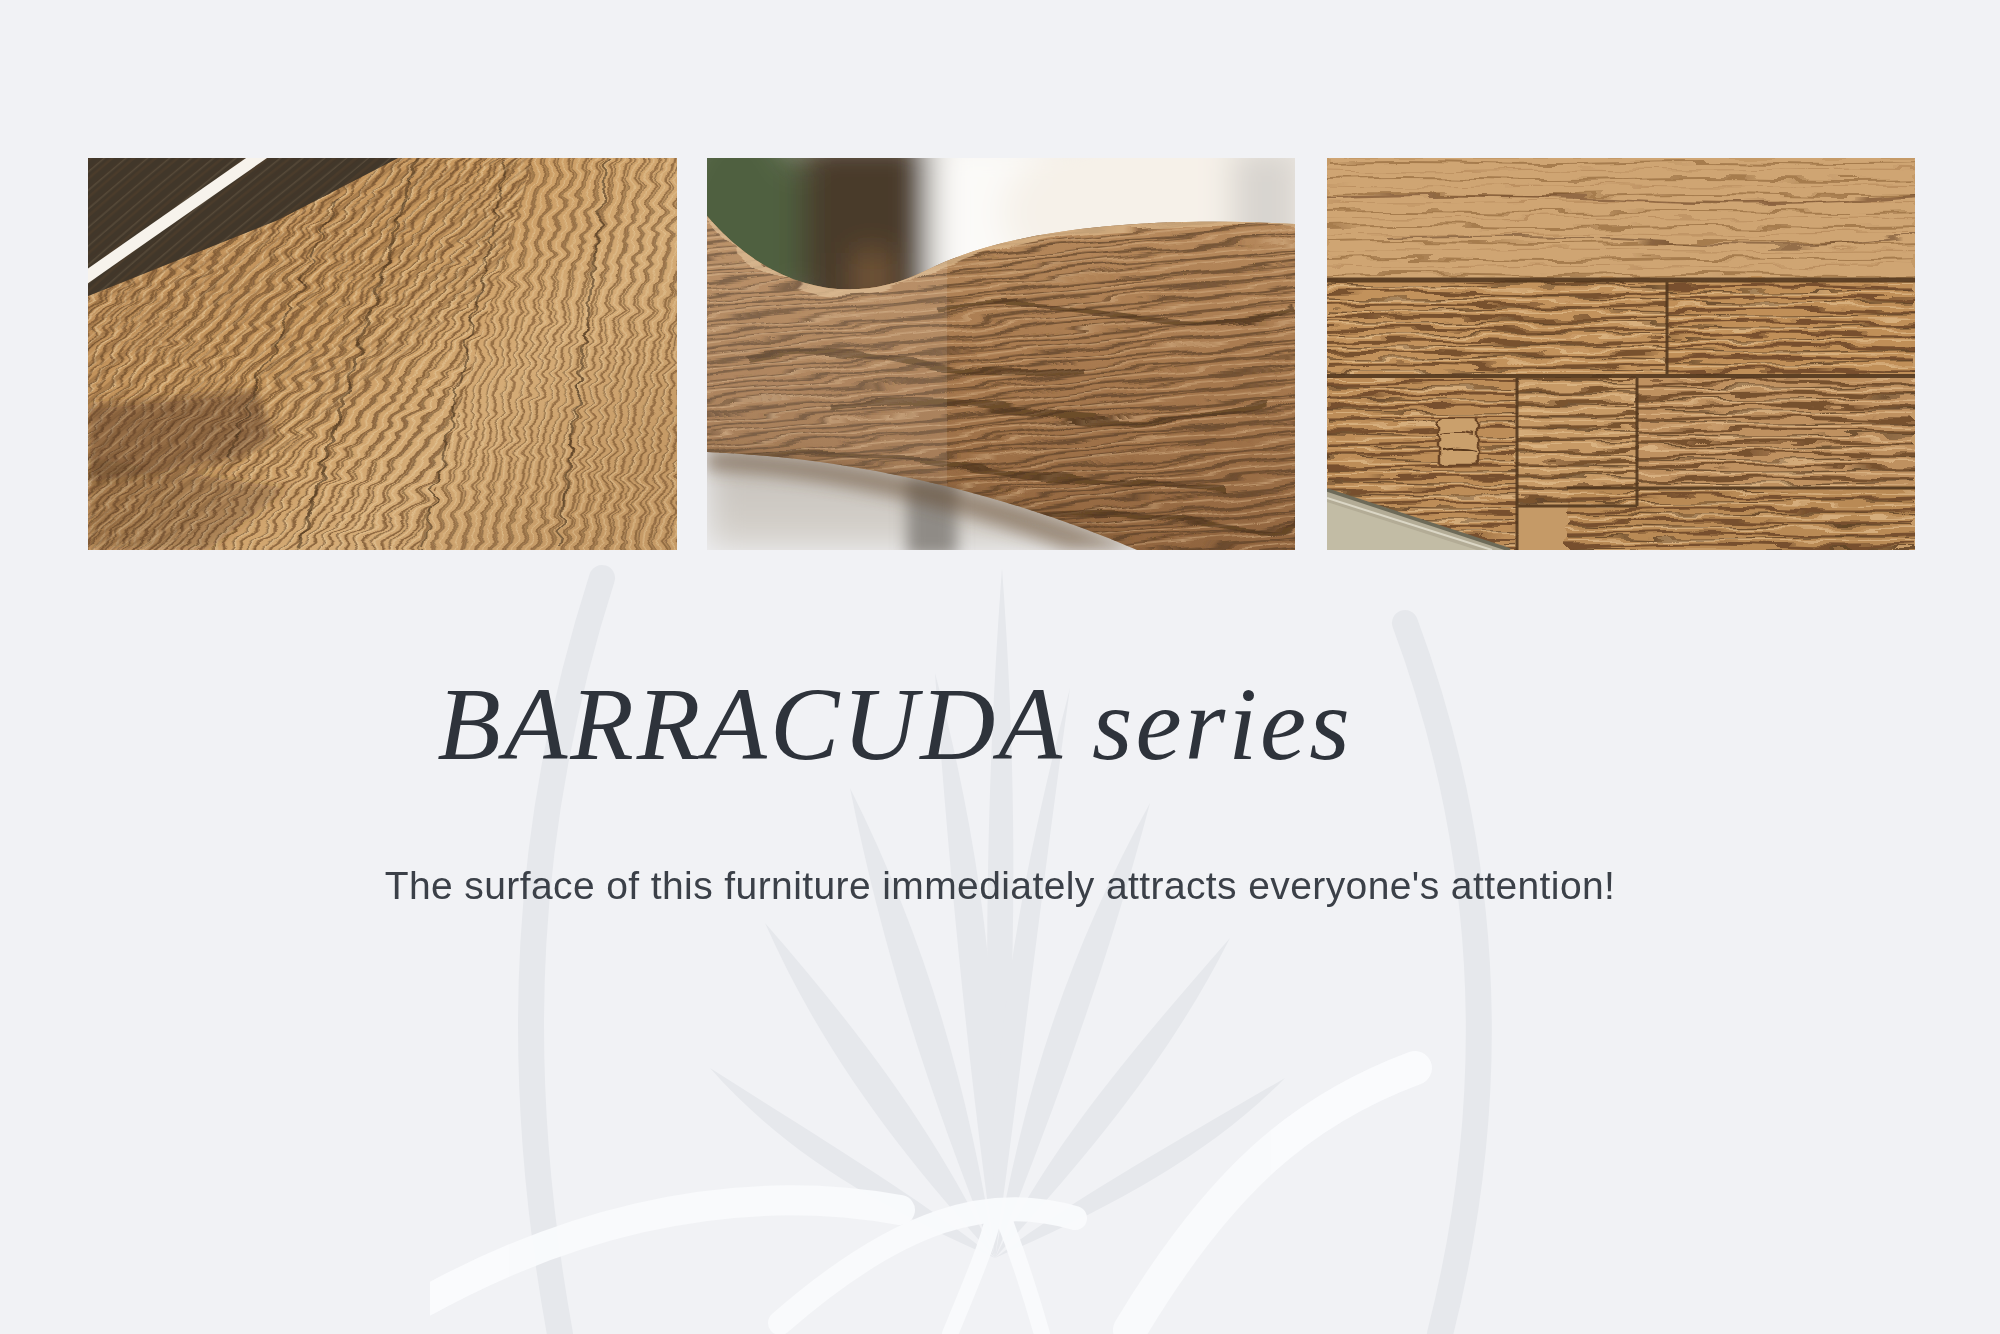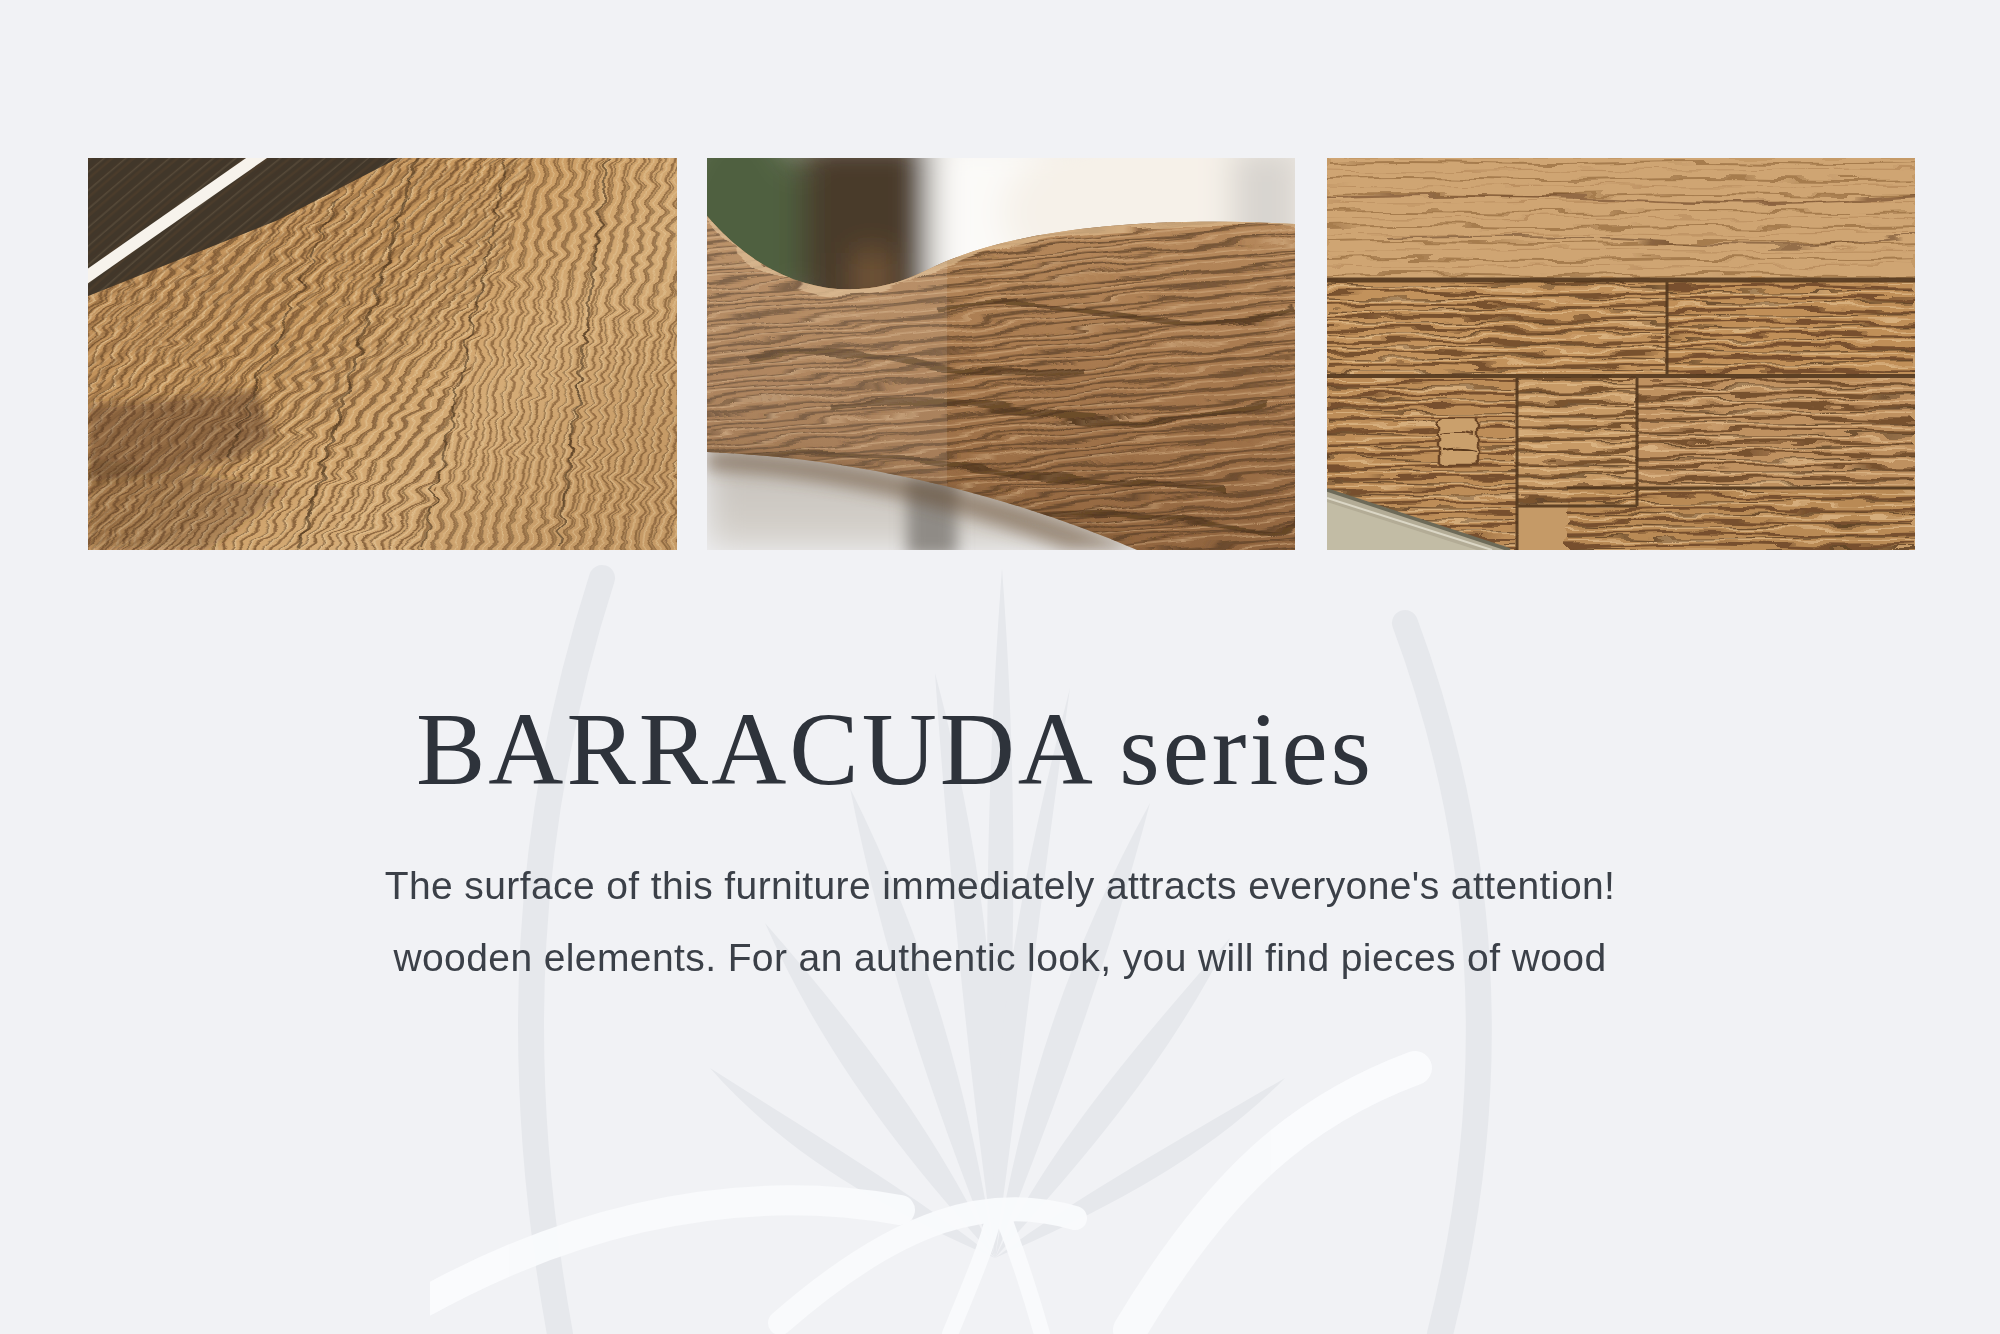--- a/index.html
+++ b/index.html
@@ -14,27 +14,28 @@
     position:absolute;left:430px;top:418px;width:1140px;height:916px;
     pointer-events:none;
   }
   .hero-row{position:absolute;left:0;top:158px;width:2000px;height:392px;}
   .hero-img{position:absolute;top:0;height:392px;overflow:hidden;}
   .hero-img svg{display:block;}
   #hero1{left:88px;width:589px;}
   #hero2{left:707px;width:588px;}
   #hero3{left:1327px;width:588px;}
   .series-title{
-    position:absolute;left:0;top:697px;width:1790px;
+    position:absolute;left:0;top:672px;width:1790px;
     margin:0;
     text-align:center;
     font-family:"Liberation Serif", serif;
     font-size:104px;font-weight:400;line-height:1;
     letter-spacing:3px;
     color:#2e333b;
+    font-style:italic;
   }
   .description{
     position:absolute;left:0;top:850px;width:2000px;
     text-align:center;
     font-size:39px;line-height:72px;letter-spacing:0.4px;
     color:#3b4048;
   }
   .description div{white-space:nowrap;}
 </style>
 </head>
@@ -272,16 +273,15 @@
         <line x1="0" y1="332" x2="183" y2="392" stroke="#6d6a58" stroke-width="3.5"></line>
         <line x1="0" y1="340" x2="165" y2="392" stroke="#e6e2d2" stroke-width="2" opacity="0.8"></line>
       </svg>
     </figure>
   </div>
 
   <h1 class="series-title">BARRACUDA series</h1>
 
   <div class="description">
     <div>The surface of this furniture immediately attracts everyone's attention!</div>
-    <div>wooden elements. For an authentic look, you will find pieces of wood</div>
   </div>
 
 </div>
 
 </body></html>

